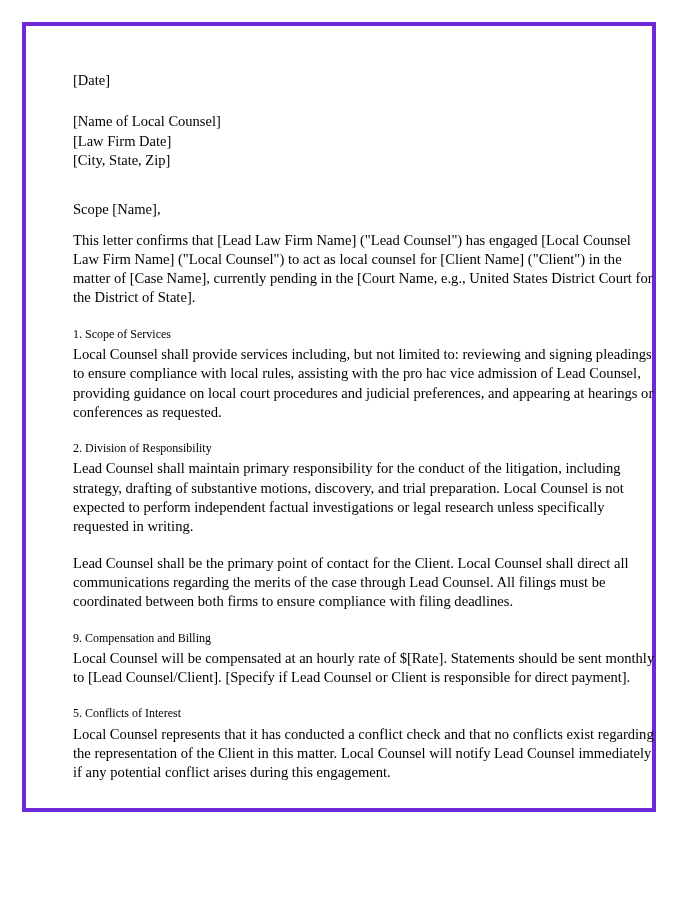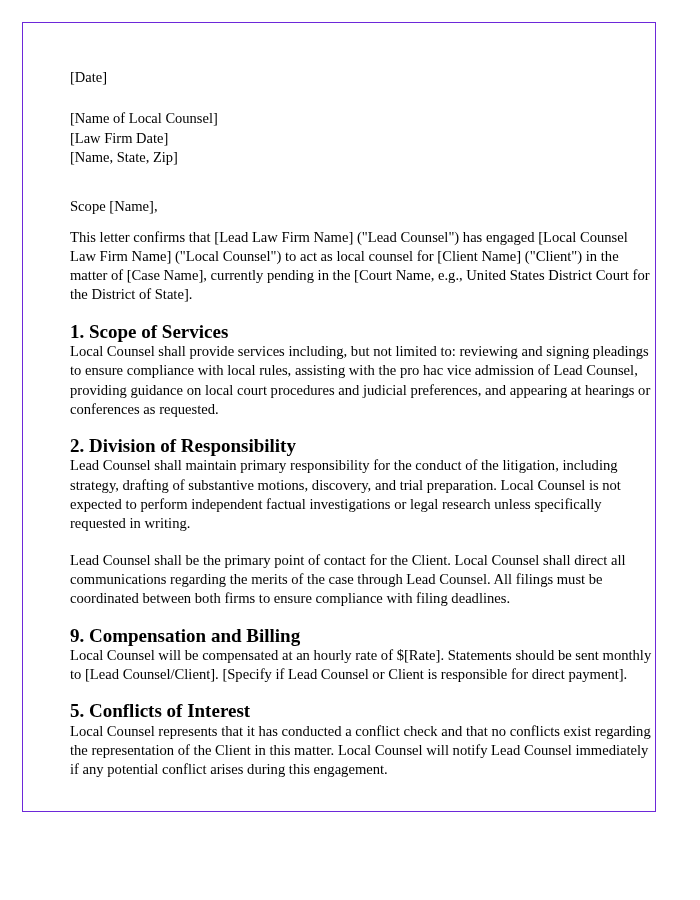--- a/index.html
+++ b/index.html
@@ -20,21 +20,21 @@
     background: #ffffff;
     box-sizing: border-box;
   }
   
   .sheet {
     position: absolute;
     left: 22px;
     top: 22px;
     width: 634px;
     height: 790px;
-    border: 1px solid #6d28d9;
+    border: 4px solid #6d28d9;
     box-sizing: border-box;
     background: #ffffff;
   }
   .content {
     position: absolute;
     left: 47px;
     top: 45px;
     width: 585px;
   }
   .line {
@@ -57,22 +57,22 @@
   .salutation {
     font-size: 14.6px;
     line-height: 19px;
   }
   .para {
     font-size: 14.6px;
     line-height: 19.3px;
     text-align: left;
   }
   .section-heading {
-    font-weight: bold;
-    font-size: 19px;
+    font-weight: normal;
+    font-size: 12px;
     line-height: 19.3px;
     margin-bottom: 1px;
   }
   .section-body {
     font-size: 14.6px;
     line-height: 19.3px;
   }
   .section {
     margin-top: 17px;
   }
@@ -84,21 +84,21 @@
   <div class="sheet">
     <div class="content">
 
       <div class="line">[Date]</div>
 
       <div class="spacer-lg"></div>
 
       <div>
         <div class="addr-line">[Name of Local Counsel]</div>
         <div class="addr-line">[Law Firm Date]</div>
-        <div class="addr-line">[Name, State, Zip]</div>
+        <div class="addr-line">[City, State, Zip]</div>
       </div>
 
       <div class="spacer-md"></div>
 
 
       <div class="spacer-sm"></div>
 
       <div class="salutation">Scope [Name],</div>
 
       <div class="spacer-sm"></div>

